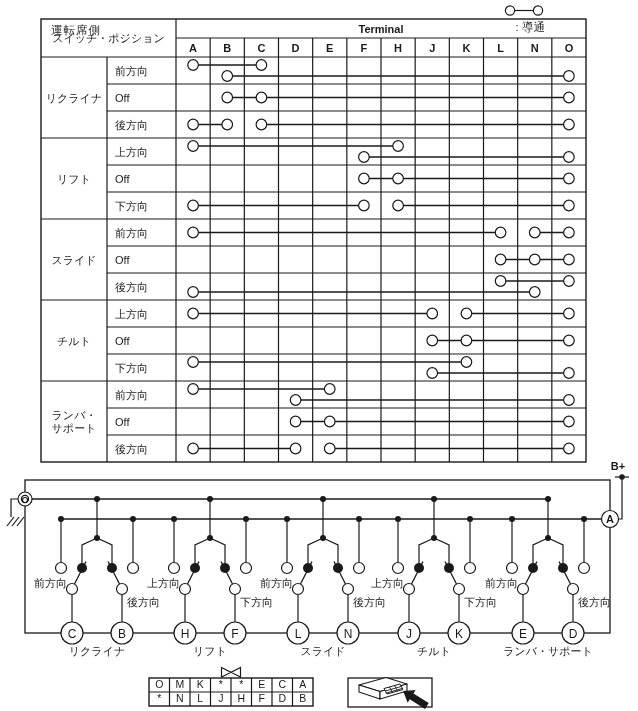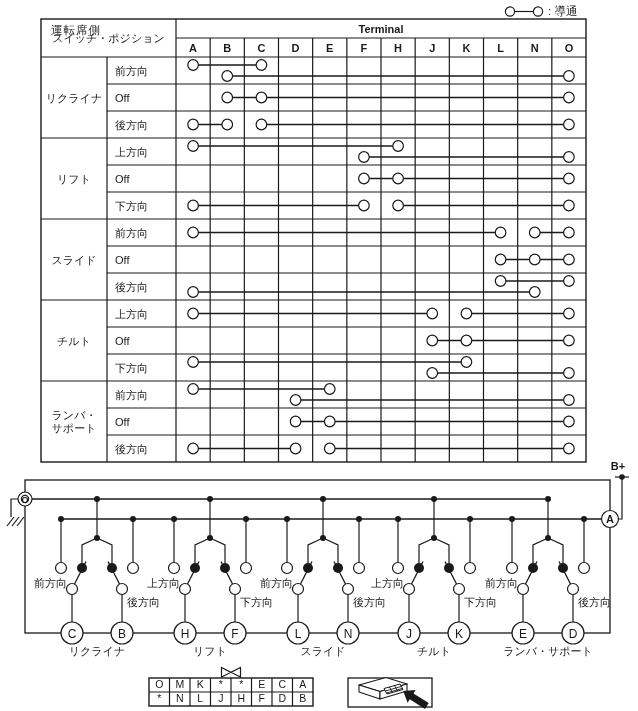--- a/index.html
+++ b/index.html
@@ -1,19 +1,19 @@
 <!DOCTYPE html>
 <html><head>
 <meta charset="utf-8">
 <style>
   html,body{margin:0;padding:0;background:#ffffff;}
   .stage{position:relative;width:638px;height:711px;background:#fff;
          font-family:"Liberation Sans","DejaVu Sans",sans-serif;color:#1a1a1a;overflow:hidden;}
   .doc-title{position:absolute;left:51px;top:2px;font-size:11.5px;letter-spacing:1px;margin-top:21px;}
-  .legend{position:absolute;left:503px;top:4px;display:flex;align-items:center;gap:3px;font-size:11.5px;}
+  .legend{position:absolute;left:503px;top:4px;display:flex;align-items:flex-end;gap:3px;font-size:11.5px;flex-direction:column;}
   svg text{fill:#1a1a1a;font-family:"Liberation Sans","DejaVu Sans",sans-serif;}
 </style>
 </head>
 <body>
 
 <div class="stage">
   <div class="doc-title">運転席側</div>
   <div class="legend">
     <svg width="42" height="13">
       <line x1="7" y1="6.5" x2="35" y2="6.5" stroke="#1a1a1a" stroke-width="1.2"></line>

